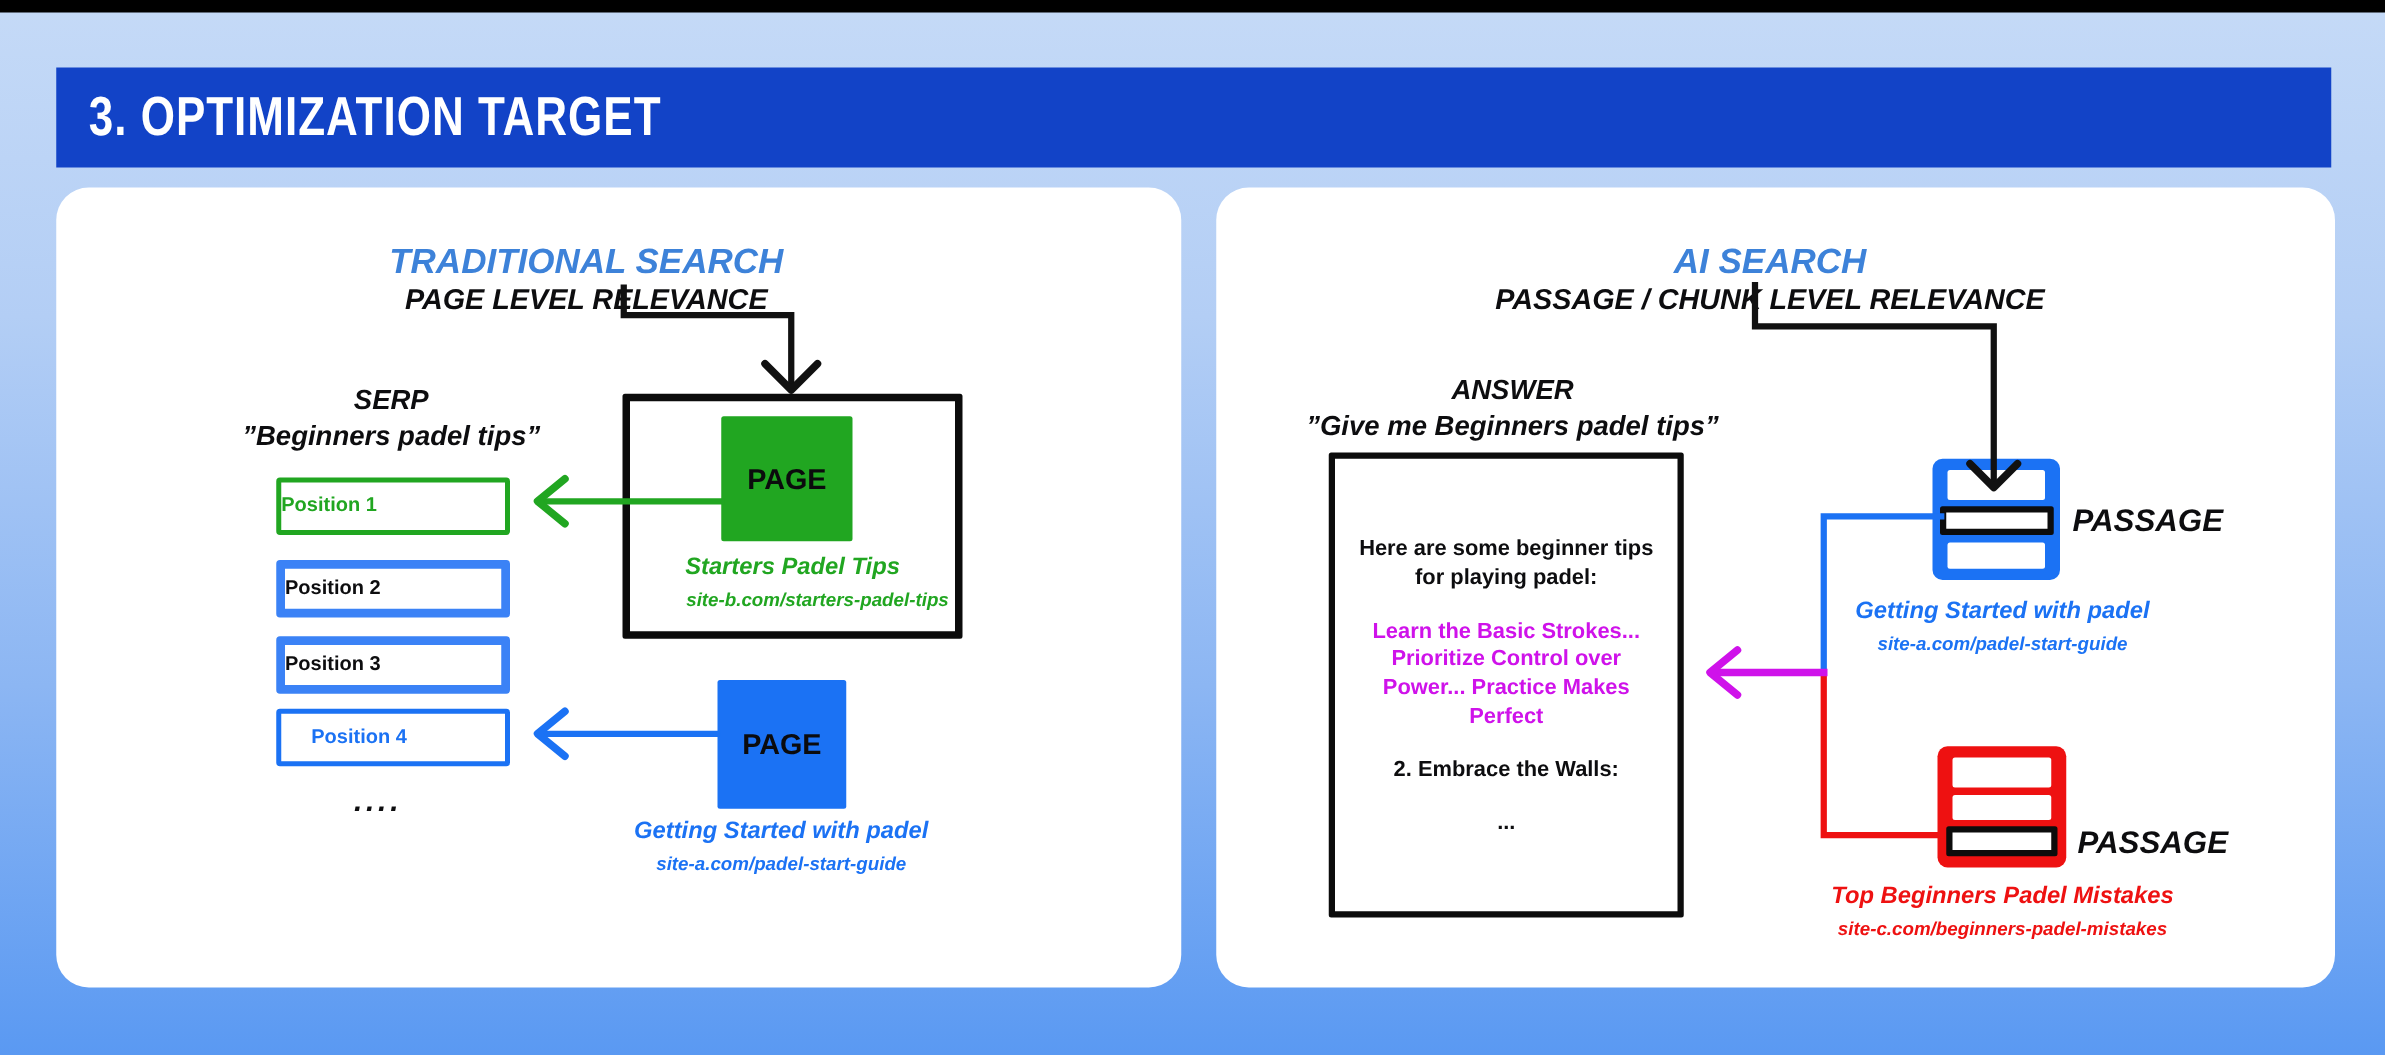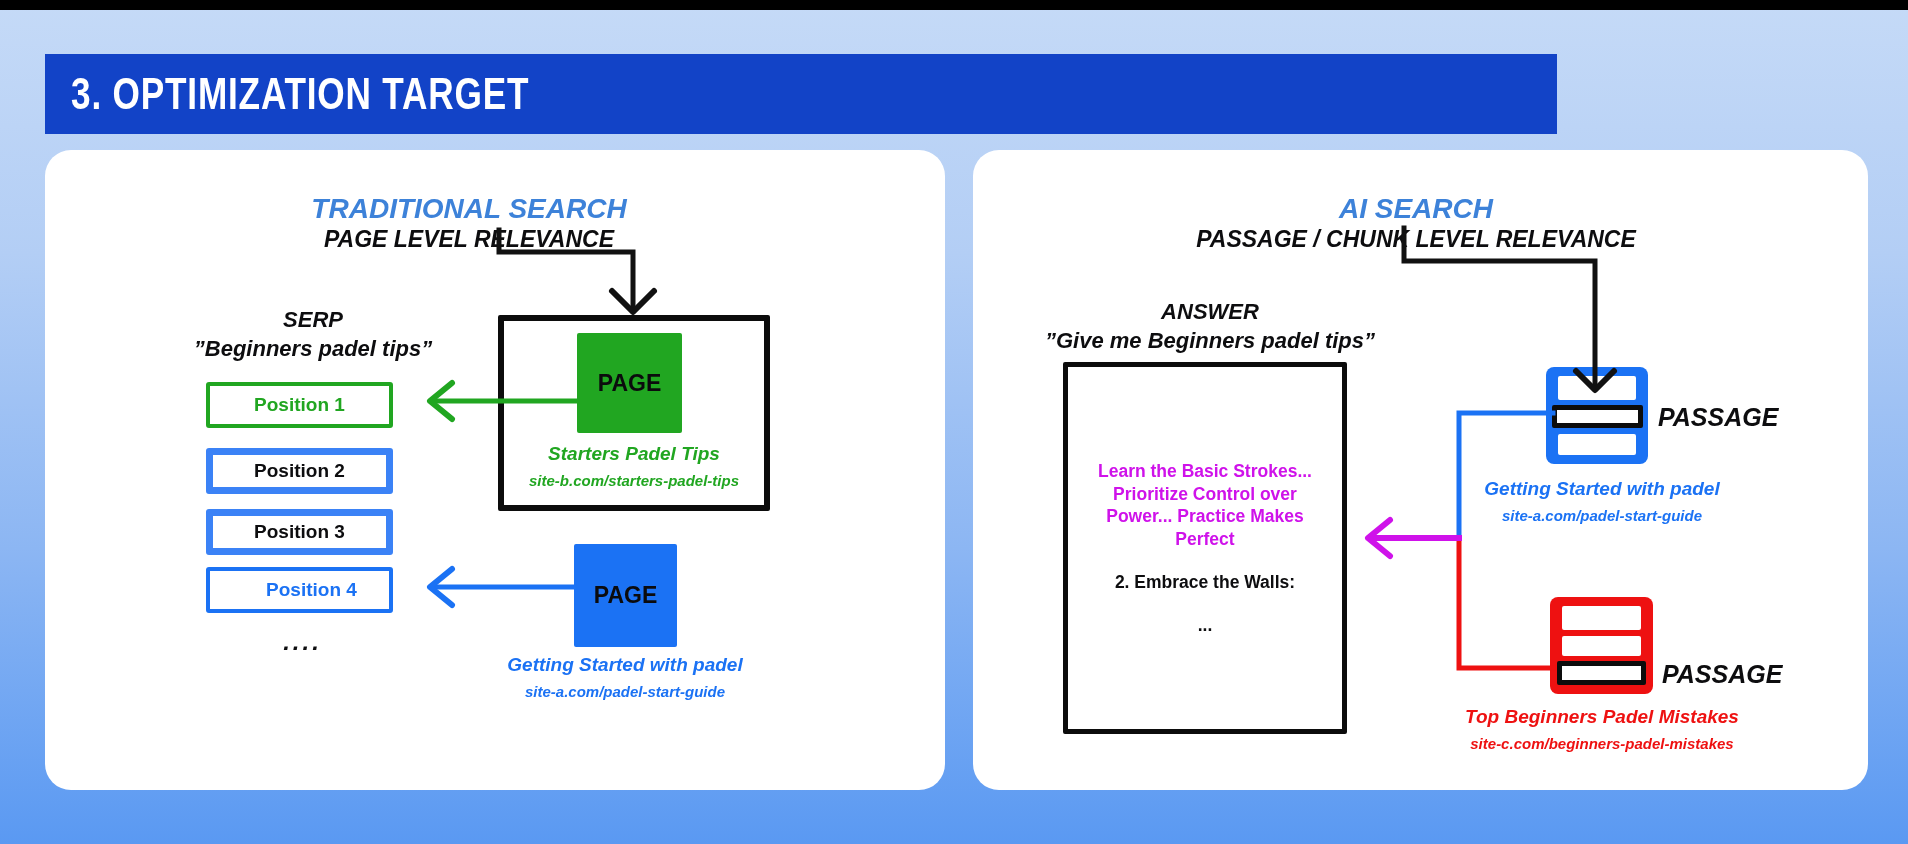--- a/index.html
+++ b/index.html
@@ -5,42 +5,42 @@
   html,body{margin:0;padding:0;}
   body{
     width:1908px;height:844px;overflow:hidden;
     font-family:"Liberation Sans","DejaVu Sans",sans-serif;
     font-weight:700;
     background:linear-gradient(180deg,#c5daf7 0%,#b3cef5 30%,#8cb6f3 65%,#5a99f2 100%);
     position:relative;
   }
   .top-strip{position:absolute;left:0;top:0;width:1908px;height:10px;background:#000;}
   .title-bar{
-    position:absolute;left:45px;top:54px;width:1512px;height:80px;
+    position:absolute;left:45px;top:54px;width:1820px;height:80px;
     background:var(--c-title_bar_blue,#1243c7);display:flex;align-items:center;
   }
   .title-bar h1{
     margin:0 0 0 26px;color:#fff;font-size:44px;letter-spacing:1px;
     transform:scaleX(0.8);transform-origin:left center;white-space:nowrap;
   }
   .panel{position:absolute;background:#fff;border-radius:26px;top:150px;height:640px;}
   .panel.left{left:45px;width:900px;}
   .panel.right{left:973px;width:895px;}
 
   .abs{position:absolute;font-style:italic;}
   .ctr{text-align:center;}
   .hdr{font-size:28px;color:var(--c-headline_blue,#3d82d9);line-height:1.1;}
   .sub{font-size:23px;color:#0d0d0f;line-height:1.15;}
   .lbl{font-size:22px;color:#0d0d0f;line-height:1.3;}
 
   
   .pos-box{
-    position:absolute;left:206px;width:187px;height:46px;border-radius:3px;
-    display:flex;align-items:center;justify-content:center;
-    font-size:19px;background:#fff;box-sizing:border-box;
+    position:absolute;left:221px;width:187px;height:46px;border-radius:3px;
+    display:flex;align-items:center;
+    font-size:16px;background:#fff;box-sizing:border-box;
   }
   .pos-green{border:4px solid var(--c-green,#21a621);color:var(--c-green,#21a621);}
   .pos-black{border:7px solid #3b82f6;color:#0d0d0f;}
   .pos-blue{border:4px solid var(--c-accent_blue,#1b72f4);color:var(--c-accent_blue,#1b72f4);}
   .dots{font-size:24px;letter-spacing:3px;color:#0d0d0f;}
 
   .big-box{
     position:absolute;left:498px;top:315px;width:272px;height:196px;
     border:6px solid #0c0c0c;background:#fff;box-sizing:border-box;border-radius:2px;
   }
@@ -112,37 +112,38 @@
 <div class="pos-box pos-blue" style="top:567px;padding-left:24px;">
   <span>Position 4</span>
 </div>
 <div class="abs ctr dots" style="left:255px;top:628px;width:95px;">....</div>
 
 <div class="big-box"></div>
 <div class="page-square green">
   <span>PAGE</span>
 </div>
 <div class="abs ctr card-title green-t" style="left:498px;top:443px;width:272px;">Starters Padel Tips</div>
-<div class="abs ctr card-url green-t" style="left:498px;top:472px;width:272px;">site-b.com/starters-padel-tips</div>
+<div class="abs ctr card-url green-t" style="left:518px;top:472px;width:272px;">site-b.com/starters-padel-tips</div>
 
 <div class="page-square blue">
   <span>PAGE</span>
 </div>
 <div class="abs ctr card-title blue-t" style="left:475px;top:654px;width:300px;">Getting Started with padel</div>
 <div class="abs ctr card-url blue-t" style="left:475px;top:683px;width:300px;">site-a.com/padel-start-guide</div>
 
 <div class="panel right"></div>
 
 <div class="abs ctr hdr" style="left:1166px;top:194px;width:500px;">AI SEARCH</div>
 <div class="abs ctr sub" style="left:1166px;top:226px;width:500px;">PASSAGE / CHUNK LEVEL RELEVANCE</div>
 
 <div class="abs ctr lbl" style="left:1085px;top:298px;width:250px;">ANSWER</div>
 <div class="abs ctr lbl" style="left:1035px;top:327px;width:350px;">”Give me Beginners padel tips”</div>
 
 <div class="answer-box">
+  <p>Here are some beginner tips for playing padel:</p>
   <p class="magenta">Learn the Basic Strokes... Prioritize Control over Power... Practice Makes Perfect</p>
   <p>2. Embrace the Walls:</p>
   <p>...</p>
 </div>
 
 <div class="passage-box blue">
   <div class="bar" style="left:12px;top:9px;width:78px;height:24px;"></div>
   <div class="bar hl" style="left:6px;top:38px;width:91px;height:23px;"></div>
   <div class="bar" style="left:12px;top:67px;width:78px;height:21px;"></div>
 </div>

